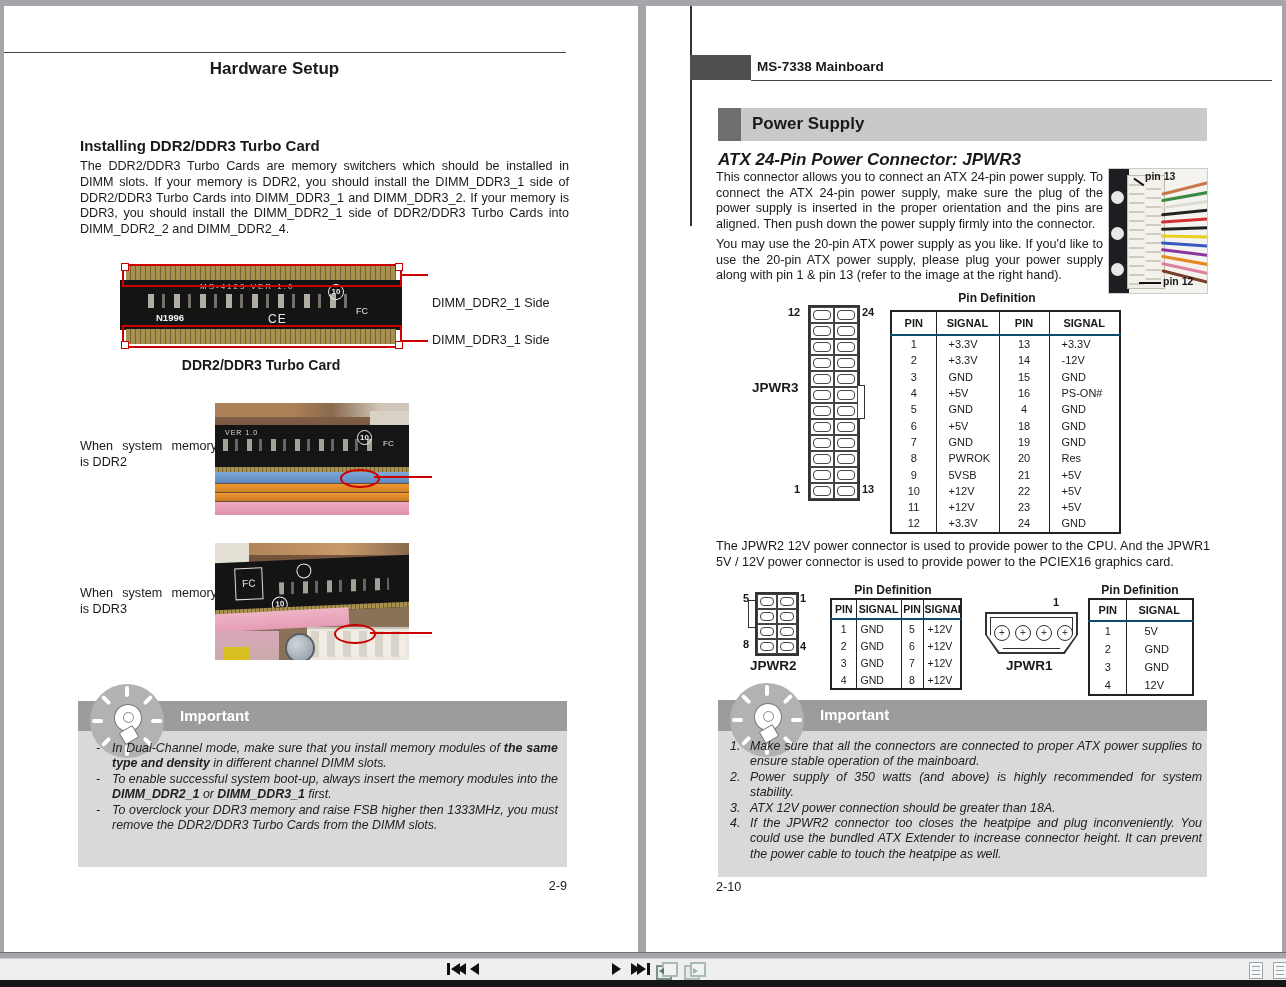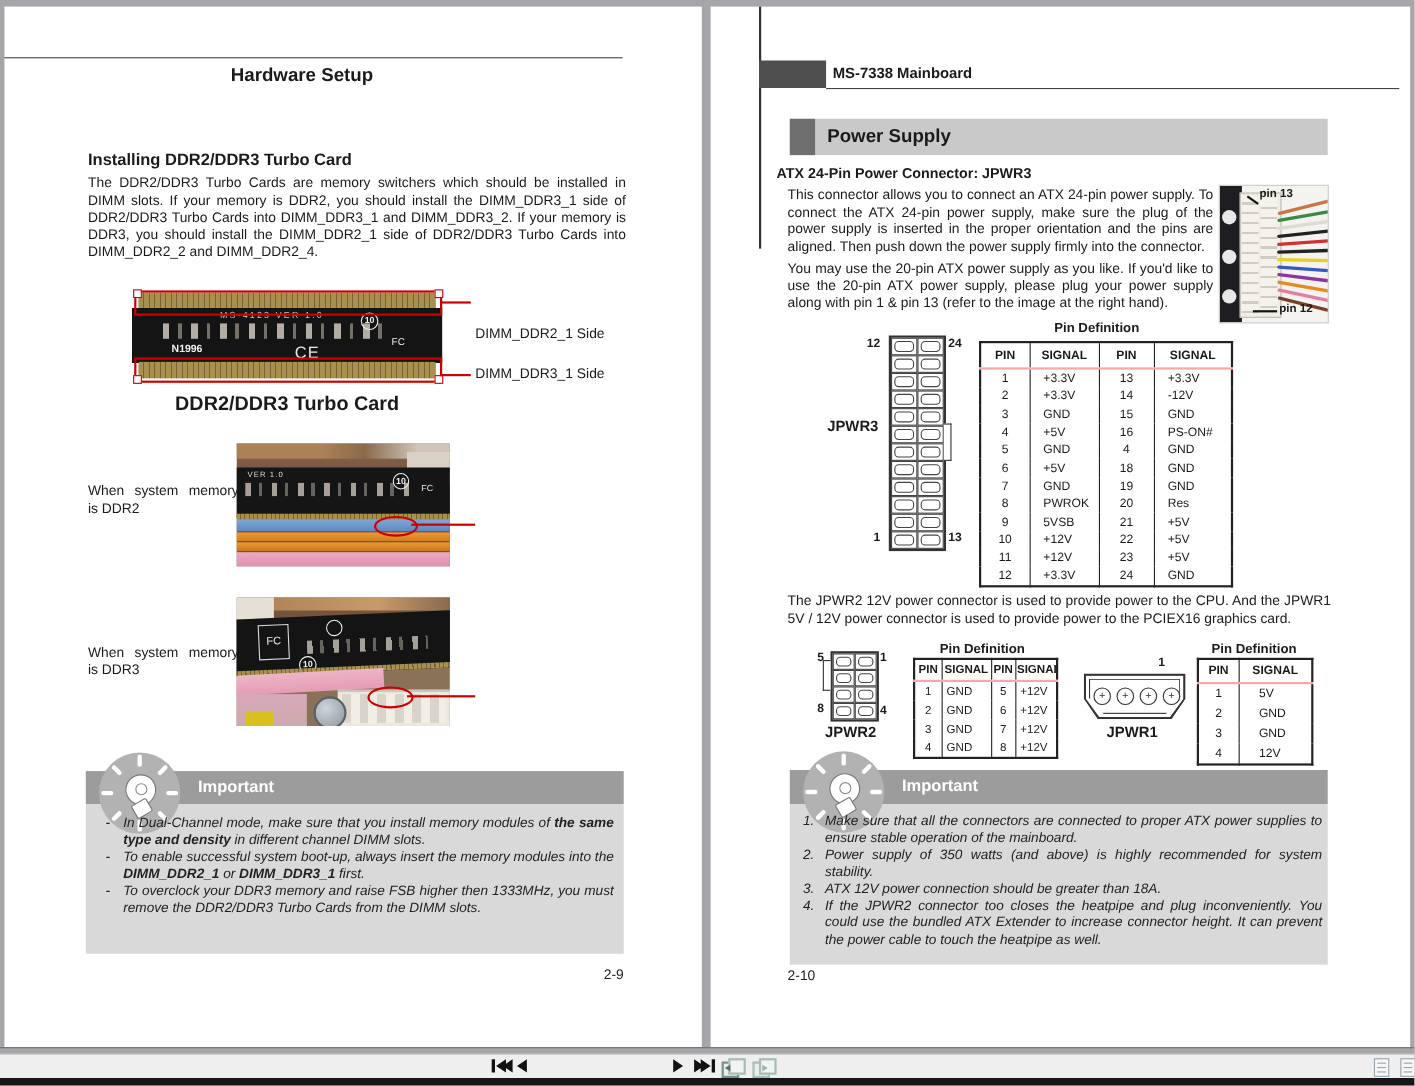--- a/index.html
+++ b/index.html
@@ -9,21 +9,21 @@
   .jtext{text-align:justify;}
   .b{font-weight:bold;}
   .small-label{font-size:11px;font-weight:bold;}
   
   .note{display:flex;font-style:italic;font-size:12.4px;line-height:15.4px;color:#222;}
   .note .marker{flex:0 0 16px;}
   .note .ntext{flex:1;text-align:justify;}
   .notes-num .note .marker{flex:0 0 20px;}
   
   table.pintable{border-collapse:collapse;table-layout:fixed;background:#fff;border:2px solid #222;}
-  .pintable th{font-weight:bold;text-align:center;border-bottom:2px solid #fca5a5;}
+  .pintable th{font-weight:bold;text-align:center;border-bottom:2px solid #0c4a6e;}
   .pintable th,.pintable td{border-left:1px solid #222;overflow:hidden;white-space:nowrap;}
   .pintable th:first-child,.pintable td:first-child{border-left:none;}
   .pintable td{font-weight:normal;}
   .pintable td:nth-child(odd){text-align:center;}
   .pintable td:nth-child(even){text-align:left;padding-left:12px;}
   .t-jpwr3{font-size:11px;width:229px;}
   .t-jpwr3 th{height:20px;}
   .t-jpwr3 td{height:14.3px;}
   .t-jpwr2{font-size:10.5px;width:130px;}
   .t-jpwr2 th{height:16px;}
@@ -76,37 +76,37 @@
     <div class="abs b" style="left:76px;top:131px;font-size:15px;">Installing DDR2/DDR3 Turbo Card</div>
     <div class="abs jtext" style="left:76px;top:153px;width:489px;font-size:12.6px;line-height:15.8px;">The DDR2/DDR3 Turbo Cards are memory switchers which should be installed in DIMM slots. If your memory is DDR2, you should install the DIMM_DDR3_1 side of DDR2/DDR3 Turbo Cards into DIMM_DDR3_1 and DIMM_DDR3_2.  If your memory is DDR3, you should install the DIMM_DDR2_1 side of DDR2/DDR3 Turbo Cards into DIMM_DDR2_2 and DIMM_DDR2_4.</div>
 
     <div class="abs" style="left:116px;top:258px;width:282px;height:82px;">
       <div class="abs" style="left:6px;top:2px;width:270px;height:15px;background:repeating-linear-gradient(90deg,#a8904e 0 4px,#776333 4px 5px);"></div>
       <div class="abs" style="left:0;top:16px;width:282px;height:50px;background:#141414;"></div>
       <div class="abs" style="left:6px;top:65px;width:270px;height:15px;background:repeating-linear-gradient(90deg,#a8904e 0 4px,#776333 4px 5px);"></div>
       <div class="abs" style="left:80px;top:18px;font-size:8px;color:#cfcabb;letter-spacing:2px;">MS-4123 VER 1.0</div>
       <div class="abs" style="left:28px;top:30px;width:200px;height:14px;background:repeating-linear-gradient(90deg,rgba(230,225,210,.75) 0 6px,transparent 6px 14px,rgba(230,225,210,.45) 14px 17px,transparent 17px 26px);"></div>
       <div class="abs b" style="left:36px;top:48px;font-size:9.5px;color:#f2f2f2;">N1996</div>
-      <div class="abs" style="left:148px;top:48px;font-size:15px;color:#e8e8e8;letter-spacing:1px;">CE</div>
+      <div class="abs" style="left:148px;top:48px;font-size:12px;color:#e8e8e8;letter-spacing:1px;">CE</div>
       <div class="abs" style="left:208px;top:20px;width:14px;height:14px;border:1.5px solid #eee;border-radius:50%;color:#eee;font-size:8px;font-weight:bold;text-align:center;line-height:14px;">10</div>
       <div class="abs" style="left:236px;top:42px;font-size:9px;color:#e8e8e8;">FC</div>
       <div class="redbox" style="left:2px;top:0;width:276px;height:19px;">
         <span class="corner-sq" style="left:-3px;top:-3px;"></span>
           <span class="corner-sq" style="right:-3px;top:-3px;"></span>
       </div>
       <div class="redbox" style="left:2px;top:61px;width:276px;height:19px;">
         <span class="corner-sq" style="left:-3px;bottom:-3px;"></span>
           <span class="corner-sq" style="right:-3px;bottom:-3px;"></span>
       </div>
     </div>
     <div class="abs redline" style="left:396px;top:268px;width:28px;"></div>
     <div class="abs" style="left:428px;top:262px;font-size:12.6px;margin-top:28px;">DIMM_DDR2_1 Side</div>
     <div class="abs redline" style="left:396px;top:334px;width:28px;"></div>
     <div class="abs" style="left:428px;top:327px;font-size:12.6px;">DIMM_DDR3_1 Side</div>
-    <div class="abs b" style="left:116px;top:351px;width:282px;text-align:center;font-size:18px;">DDR2/DDR3 Turbo Card</div>
+    <div class="abs b" style="left:116px;top:351px;width:282px;text-align:center;font-size:14px;">DDR2/DDR3 Turbo Card</div>
 
     <div class="abs" style="left:211px;top:397px;width:194px;height:112px;overflow:hidden;">
       <div class="abs" style="inset:0;background:linear-gradient(180deg,#8a6a4e 0,#7a5640 22%,#6b4a36 40%);"></div>
       <div class="abs" style="left:0;top:0;width:194px;height:14px;background:linear-gradient(90deg,#b08458 0 40%,#8a6a4e 60%,#d8d0c4 85%);opacity:.9;"></div>
       <div class="abs" style="left:155px;top:8px;width:39px;height:30px;background:#d8d2c6;"></div>
       <div class="abs" style="left:0;top:22px;width:194px;height:46px;background:#151515;"></div>
       <div class="abs" style="left:10px;top:26px;font-size:7px;color:#ddd;letter-spacing:1px;">VER 1.0</div>
       <div class="abs" style="left:8px;top:36px;width:150px;height:12px;background:repeating-linear-gradient(90deg,rgba(225,220,205,.7) 0 5px,transparent 5px 12px,rgba(225,220,205,.4) 12px 15px,transparent 15px 24px);"></div>
       <div class="abs" style="left:142px;top:27px;width:13px;height:13px;border:1.5px solid #eee;border-radius:50%;color:#eee;font-size:8px;font-weight:bold;text-align:center;line-height:13px;">10</div>
       <div class="abs" style="left:168px;top:36px;font-size:8px;color:#e8e8e8;">FC</div>
@@ -180,21 +180,21 @@
   <div class="page" style="left:646px;width:636px;">
     <div class="abs" style="left:44px;top:0;height:220px;border-left:2px solid #333;"></div>
     <div class="abs" style="left:44px;top:49px;width:61px;height:25px;background:#4f4f4f;"></div>
     <div class="abs b" style="left:111px;top:53px;font-size:13.5px;">MS-7338 Mainboard</div>
     <div class="abs" style="left:105px;top:74px;width:521px;border-top:1.5px solid #444;"></div>
 
     <div class="abs" style="left:72px;top:102px;width:489px;height:33px;background:#c9c9c9;"></div>
     <div class="abs" style="left:72px;top:102px;width:23px;height:33px;background:#6e6e6e;"></div>
     <div class="abs b" style="left:106px;top:108px;font-size:17px;">Power Supply</div>
 
-    <div class="abs b" style="left:60px;top:144px;font-size:13px;">ATX 24-Pin Power Connector: JPWR3</div>
+    <div class="abs b" style="left:72px;top:144px;font-size:17px;font-style:italic;">ATX 24-Pin Power Connector: JPWR3</div>
     <div class="abs jtext" style="left:70px;top:164px;width:387px;font-size:12.6px;line-height:15.7px;">This connector allows you to connect an ATX 24-pin power supply. To connect the ATX 24-pin power supply, make sure the plug of the power supply is inserted in the proper orientation and the pins are aligned. Then push down the power supply firmly into the connector.</div>
     <div class="abs jtext" style="left:70px;top:231px;width:387px;font-size:12.6px;line-height:15.7px;">You may use the 20-pin ATX power supply as you like. If you'd like to use the 20-pin ATX power supply, please plug your power supply along with pin 1 &amp; pin 13 (refer to the image at the right hand).</div>
 
     <div class="abs" style="left:462px;top:162px;width:98px;height:124px;border:1px solid #ccc;overflow:hidden;background:#f5f3ef;">
       <div class="abs" style="left:0;top:0;width:20px;height:124px;background:#1d1d22;"></div>
       <div class="abs" style="left:2px;top:22px;width:13px;height:13px;border-radius:50%;background:#e8e8e8;"></div>
       <div class="abs" style="left:2px;top:58px;width:13px;height:13px;border-radius:50%;background:#e8e8e8;"></div>
       <div class="abs" style="left:2px;top:94px;width:13px;height:13px;border-radius:50%;background:#e8e8e8;"></div>
       <div class="abs" style="left:18px;top:6px;width:36px;height:112px;background:#efede6;border:1px solid #bdbab0;"></div>
       <div class="abs" style="left:20px;top:8px;width:15px;height:108px;background:repeating-linear-gradient(180deg,#f4f2ea 0 7px,#cfccc2 7px 9px);"></div>

